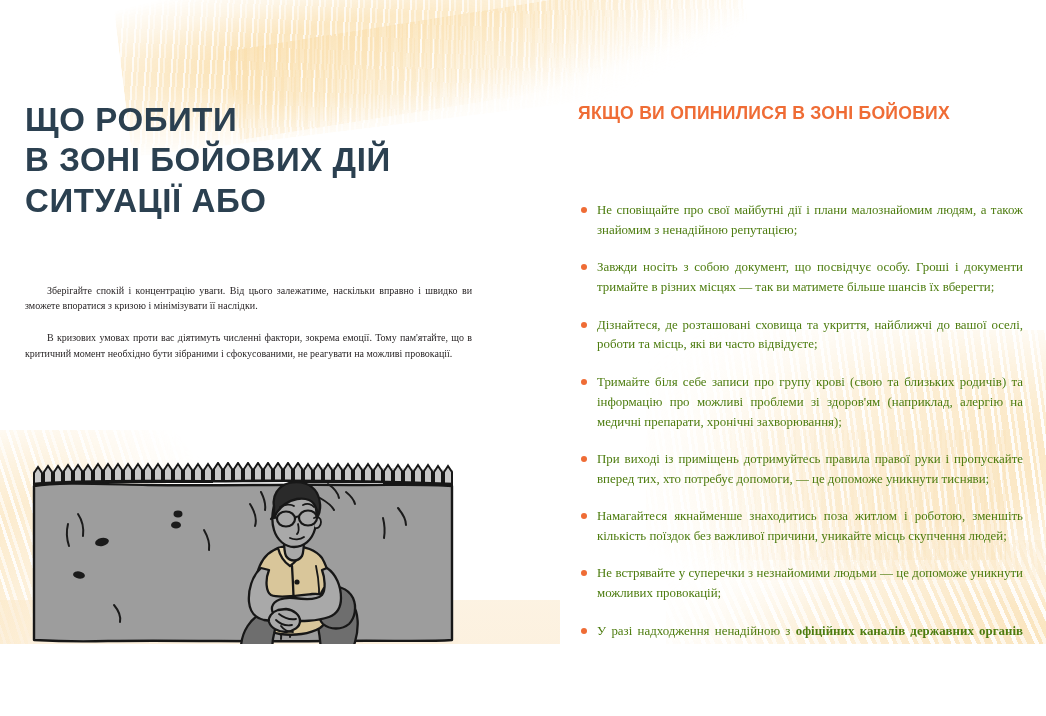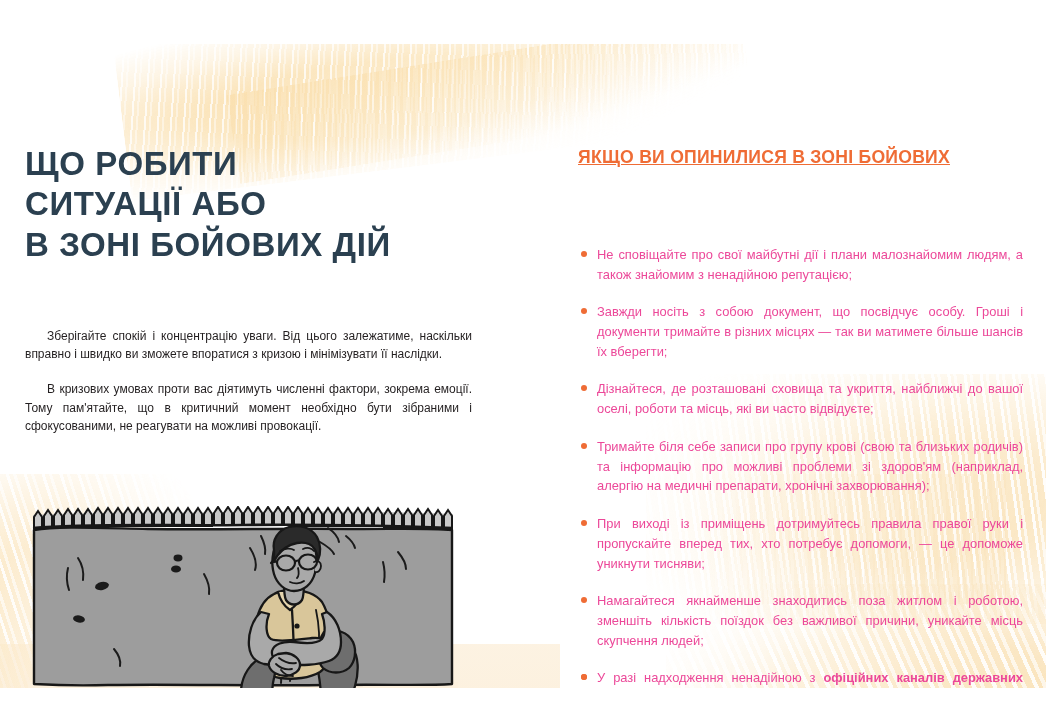--- a/index.html
+++ b/index.html
@@ -10,21 +10,20 @@
   }
   body {
     font-family: "Liberation Sans", "DejaVu Sans", sans-serif;
   }
   .page {
     position: relative;
     width: 1046px;
     height: 644px;
     overflow: hidden;
     background: #ffffff;
-    margin-top: 44px;
   }
 
   
   .bg-layer {
     position: absolute;
     inset: 0;
     pointer-events: none;
   }
   .wash {
     position: absolute;
@@ -128,25 +127,26 @@
   }
   .main-title .tline { display: block; white-space: nowrap; }
 
   .intro {
     position: absolute;
     left: 25px; top: 283px;
     width: 447px;
   }
   .intro p {
     margin: 0 0 17px 0;
-    font-size: 12px;
+    font-size: 10px;
     line-height: 1.52;
     color: #231f20;
     text-align: justify;
     text-indent: 22px;
+    font-family: Liberation Serif, serif;
   }
 
   
   .illus {
     position: absolute;
     left: 28px; top: 462px;
     width: 430px; height: 245px;
   }
   .illus svg { display: block; width: 100%; height: 100%; }
 
@@ -161,38 +161,39 @@
     left: 0; top: 102px;
     width: 440px;
     margin: 0;
     font-size: 17.6px;
     line-height: 1.34;
     font-weight: bold;
     letter-spacing: 0.25px;
     color: #ef6c35;
     text-transform: uppercase;
   }
-  .side-title .tline { display: block; white-space: nowrap; text-decoration: underline; }
+  .side-title .tline { display: block; white-space: nowrap; }
 
   .bullets {
     position: absolute;
     left: 0; top: 201px;
     width: 445px;
     margin: 0;
     padding: 0;
     list-style: none;
   }
   .bullets li {
     position: relative;
     padding-left: 19px;
     margin-bottom: 17.5px;
     font-size: 12.9px;
     line-height: 1.54;
-    color: #ec4899;
+    color: #4d7c0f;
     text-align: justify;
+    font-family: Liberation Serif, serif;
   }
   .bullets li .dot {
     position: absolute;
     left: 3px; top: 6px;
     width: 6px; height: 6px;
     border-radius: 50%;
     background: #ef6c35;
   }
   .bullets li b { font-weight: bold; }
 </style>
@@ -208,22 +209,22 @@
     <div class="wash wash-left"></div>
     <div class="wash wash-right-a"></div>
     <div class="wash wash-right-c"></div>
     <div class="wash wash-right-b"></div>
   </div>
 
   <div class="left-col">
 
     <h1 class="main-title">
       <span class="tline">ЩО РОБИТИ</span>
+      <span class="tline">В ЗОНІ БОЙОВИХ ДІЙ</span>
       <span class="tline">СИТУАЦІЇ АБО</span>
-      <span class="tline">В ЗОНІ БОЙОВИХ ДІЙ</span>
     </h1>
 
     <div class="intro">
       <p>Зберігайте спокій і концентрацію уваги. Від цього залежатиме, наскільки вправно і швидко ви зможете впоратися з кризою і мінімізувати її наслідки.</p>
       <p>В кризових умовах проти вас діятимуть численні фактори, зокрема емоції. Тому пам'ятайте, що в критичний момент необхідно бути зібраними і сфокусованими, не реагувати на можливі провокації.</p>
     </div>
 
     <div class="illus">
       <svg viewBox="0 0 430 245" xmlns="http://www.w3.org/2000/svg" aria-hidden="true">
         <defs>
@@ -431,20 +432,21 @@
       <li>
         <span class="dot"></span>
         <span>При виході із приміщень дотримуйтесь правила правої руки і пропускайте вперед тих, хто потребує допомоги, — це допоможе уникнути тисняви;</span>
       </li>
       <li>
         <span class="dot"></span>
         <span>Намагайтеся якнайменше знаходитись поза житлом і роботою, зменшіть кількість поїздок без важливої причини, уникайте місць скупчення людей;</span>
       </li>
       <li>
         <span class="dot"></span>
+        <span>Не встрявайте  у суперечки з незнайомими людьми — це допоможе уникнути можливих провокацій;</span>
       </li>
       <li>
         <span class="dot"></span>
         <span>У разі надходження ненадійною з </span><b>офіційних каналів державних органів влади</b><span> про можливу небезпеку передайте її іншим людям: родичам, сусідам, колегам;</span>
       </li>
     </ul>
   </div>
 
 </div>
 

